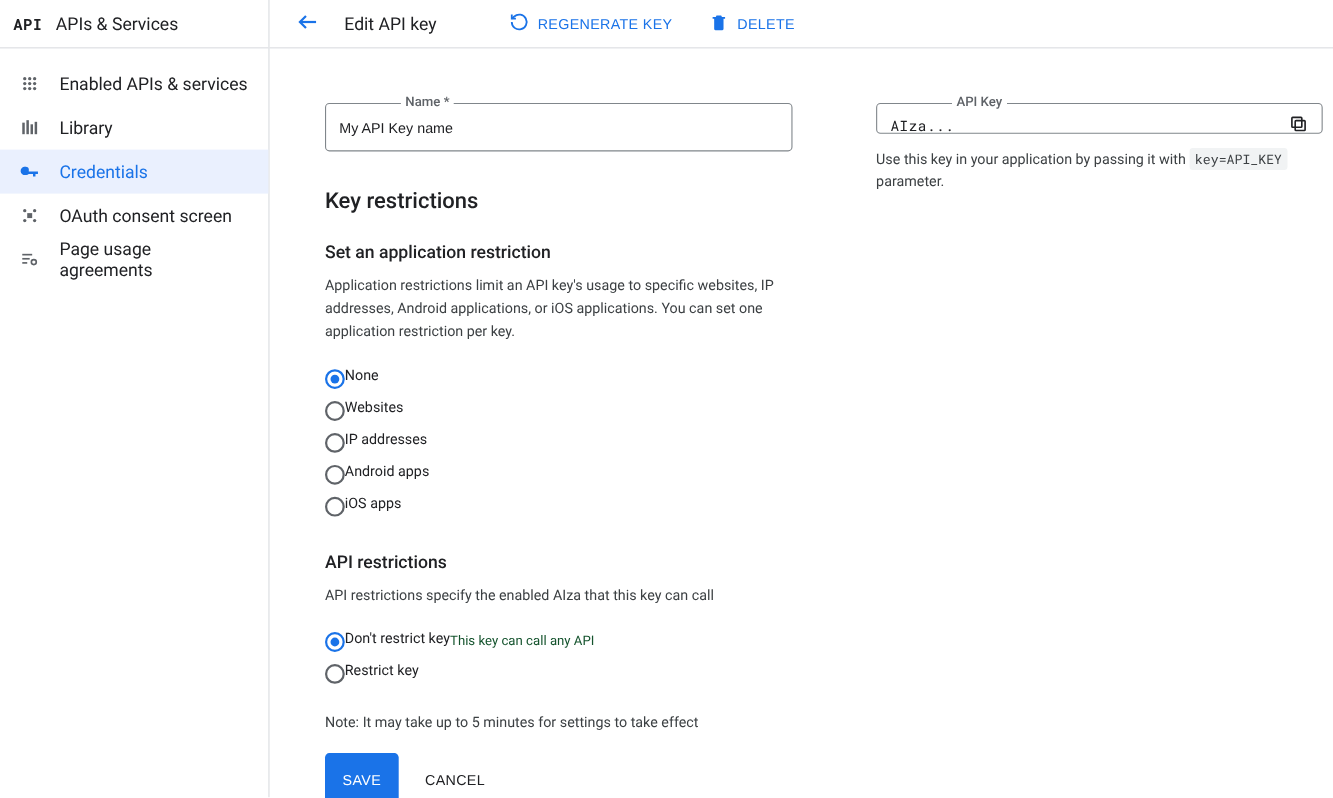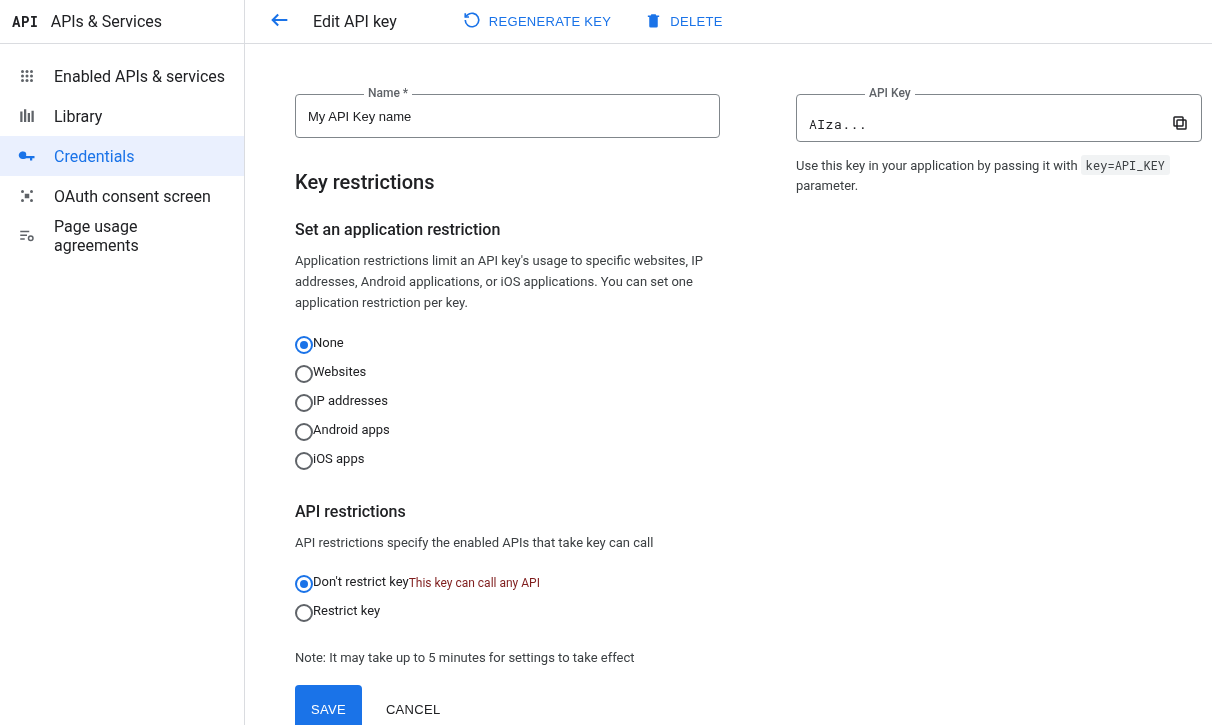--- a/index.html
+++ b/index.html
@@ -120,21 +120,21 @@
     padding: 0 12px;
     border: 1px solid #80868b;
     border-radius: 4px;
     font-size: 13px;
     color: #202124;
     outline: none;
     background: #fff;
   }
   .key-display {
     width: 100%;
-    height: 48px;
+    height: 28px;
     border: 1px solid #80868b;
     border-radius: 4px;
     display: flex;
     align-items: center;
     padding: 12px 8px 0 12px;
     gap: 8px;
   }
   .key-text {
     flex: 1;
     font-family: "Roboto Mono", monospace;
@@ -199,21 +199,21 @@
   .radio.checked::after {
     content: "";
     position: absolute;
     top: 3px; left: 3px;
     width: 8px; height: 8px;
     border-radius: 50%;
     background: #1a73e8;
   }
   .radio-labels { display: flex; flex-direction: row; text-align: center; }
   .radio-label { font-size: 13px; color: #202124; }
-  .radio-sub { font-size: 12px; color: #7f1d1d; margin-top: 2px; }
+  .radio-sub { font-size: 12px; color: #14532d; margin-top: 2px; }
 
   .btn-row { display: flex; gap: 24px; align-items: center; }
   .btn-primary {
     background: #1a73e8;
     color: #fff;
     border: none;
     border-radius: 4px;
     height: 48px;
     padding: 0 16px;
     font-size: 13px;
@@ -364,21 +364,21 @@
             <span class="radio"></span>
             <span class="radio-label">Android apps</span>
           </label>
           <label class="radio-row">
             <span class="radio"></span>
             <span class="radio-label">iOS apps</span>
           </label>
         </div>
 
         <h3 class="sub">API restrictions</h3>
-        <p class="desc" style="margin-bottom:18px">API restrictions specify the enabled APIs that take key can call</p>
+        <p class="desc" style="margin-bottom:18px">API restrictions specify the enabled AIza that this key can call</p>
 
         <div class="radio-group" style="margin-bottom:0">
           <label class="radio-row">
             <span class="radio checked"></span>
             <span class="radio-labels">
               <span class="radio-label">Don't restrict key</span>
               <span class="radio-sub">This key can call any API</span>
             </span>
           </label>
           <label class="radio-row">

